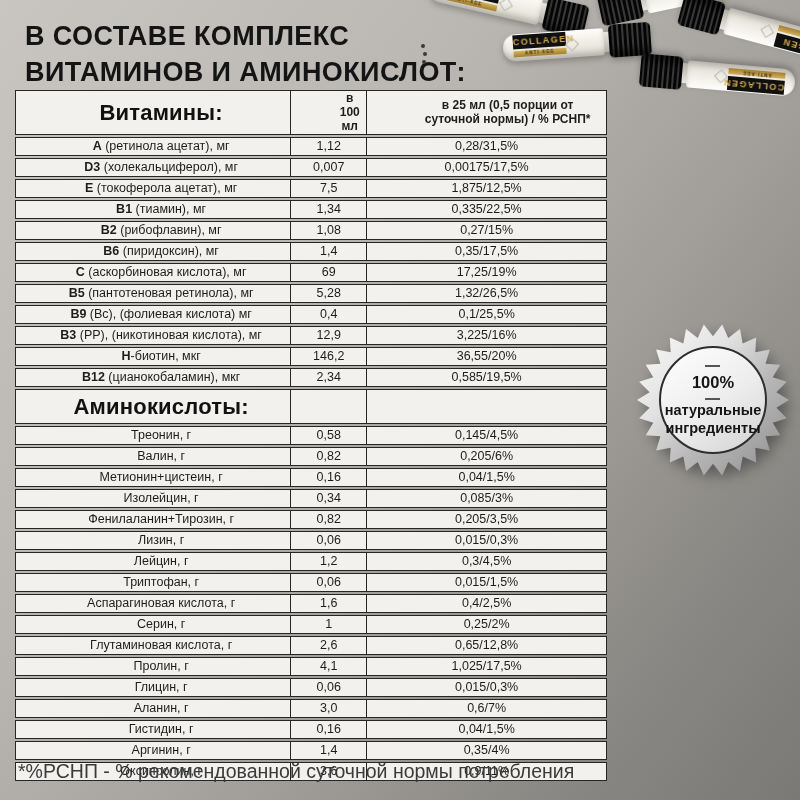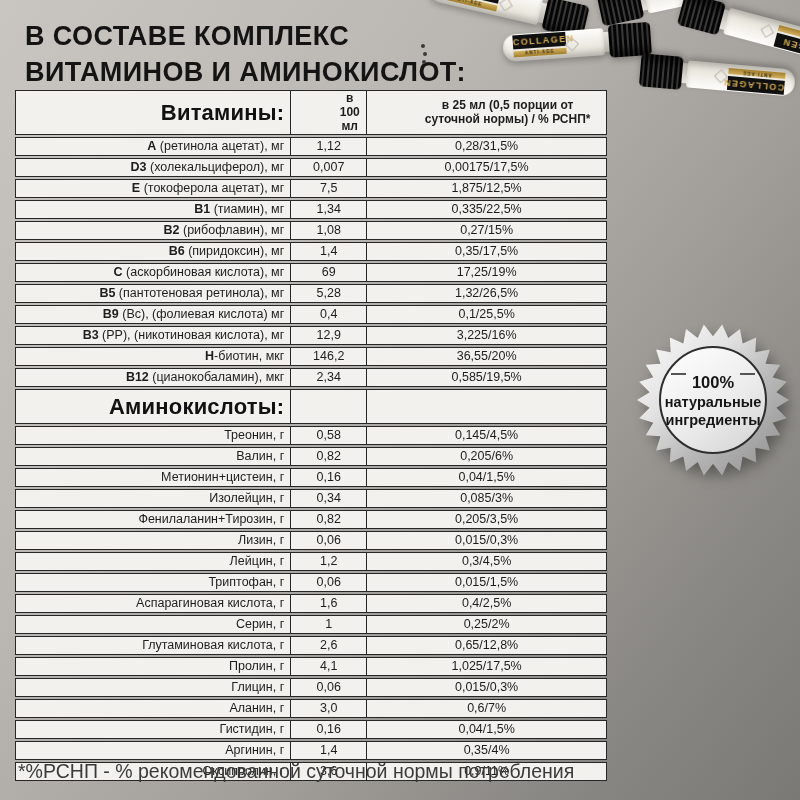--- a/index.html
+++ b/index.html
@@ -10,38 +10,38 @@
   }
   
   .title{position:absolute; left:18px; top:12px; margin:7px; font-size:27px; font-weight:800;
     line-height:1.32; letter-spacing:.4px; color:#141414;}
   
   .table-wrap{position:absolute; left:15px; top:88px; width:592px;}
   table{width:100%; border-collapse:separate; border-spacing:0 2px; table-layout:fixed;}
   col.c1{width:46.5%;} col.c2{width:13%;} col.c3{width:40.5%;}
   td{background:#f2f1ee; border-top:1.5px solid #262626; border-bottom:1.5px solid #262626;
      font-size:12.5px; color:#1d1d1d; height:15px; padding:1px 6px; line-height:1.05;}
-  td:first-child{border-left:1.5px solid #262626; text-align:right; padding-left:22px;}
+  td:first-child{border-left:1.5px solid #262626; text-align:center; padding-left:22px;}
   td:nth-child(2){border-left:1.5px solid #262626; border-right:1.5px solid #262626; text-align:center;}
   td:last-child{border-right:1.5px solid #262626; text-align:center;}
   td .bold{font-weight:bold;}
   tr.sec td{height:31px;}
   .sec-label{font-size:22px; font-weight:800; letter-spacing:.2px; color:#111;}
   .col-head{font-weight:bold; font-size:12px; line-height:1.15;padding-left:48px;}
   
   .footnote{position:absolute; left:18px; top:760px; font-size:19.5px; color:#3a3a3a;}
   
   .badge{position:absolute; left:637px; top:324px; width:152px; height:152px;
          filter:drop-shadow(4px 6px 6px rgba(0,0,0,.35));}
   .star{position:absolute; inset:0;
         background:linear-gradient(135deg,#fdfdfd 0%,#e2e2e2 35%,#b9b9b9 60%,#8c8c8c 100%);}
   .badge .circle{position:absolute; inset:22px; border-radius:50%; border:2px solid #2e2e2e;
         background:linear-gradient(145deg,#ffffff 0%,#ececec 55%,#d2d2d2 100%);
         display:flex; flex-direction:column; align-items:center; justify-content:center; gap:2px;}
-  .badge .row1{display:flex; align-items:flex-start; gap:6px;}
+  .badge .row1{display:flex; align-items:center; gap:6px;flex-direction:column;}
   .badge .dash{width:15px; height:2px; background:#555;}
   .badge .l1{font-size:16.5px; font-weight:bold; color:#151515;}
   .badge .l2,.badge .l3{font-size:14.5px; font-weight:bold; color:#151515;}
   
   .tube{position:absolute; display:flex; align-items:center;
         filter:drop-shadow(0 3px 3px rgba(0,0,0,.25));}
   .tube .body{position:relative; flex:1; height:27px; border-radius:13px 3px 3px 13px;
         background:linear-gradient(180deg,#fefdfb 0%,#ece9e1 60%,#d5d2c9 100%);
         box-shadow:inset 0 -4px 5px rgba(0,0,0,.14);}
   .tube .label{position:absolute; left:10px; top:1px; right:38%; height:14px; background:#101010;

